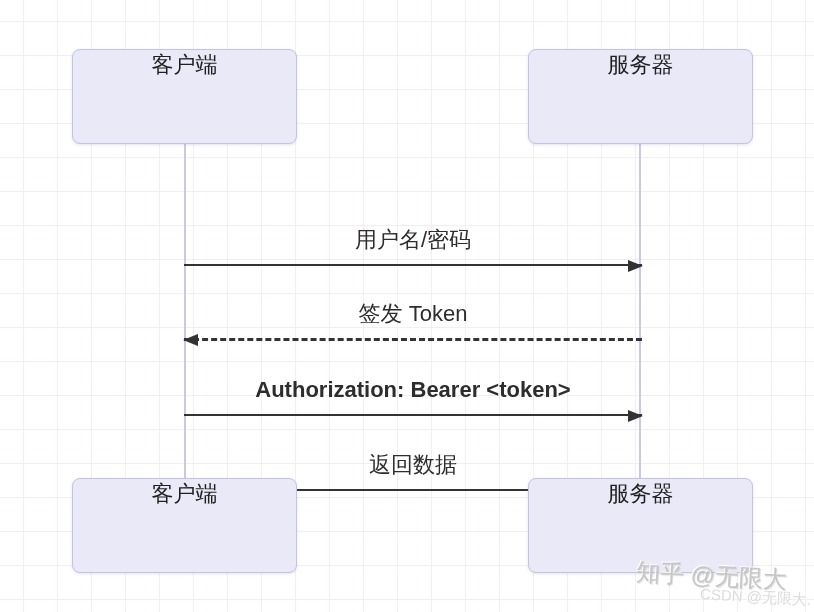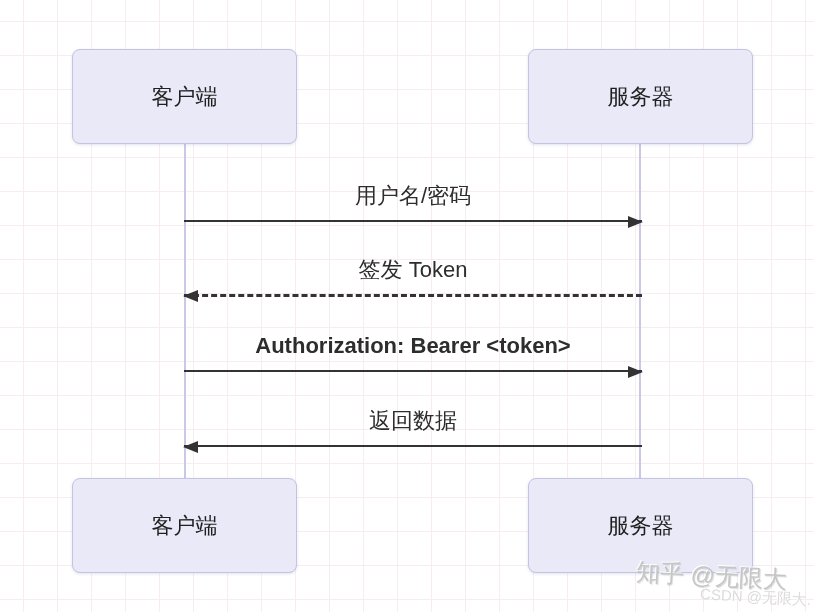--- a/index.html
+++ b/index.html
@@ -32,21 +32,21 @@
   }
   .actor {
     position: absolute;
     width: 225px;
     height: 95px;
     background: var(--actor-fill);
     border: 1.5px solid var(--actor-border);
     border-radius: 8px;
     box-shadow: 0 1px 3px rgba(140,140,190,0.25);
     display: flex;
-    align-items: center;
+    align-items: flex-start;
     justify-content: center;
     font-size: 22px;
     color: var(--text);
     z-index: 3;
   }
   .actor.client-top  { left: 72px;  top: 49px; }
   .actor.server-top  { left: 528px; top: 49px; }
   .actor.client-bot  { left: 72px;  top: 478px; }
   .actor.server-bot  { left: 528px; top: 478px; }
 
@@ -59,20 +59,21 @@
     z-index: 1;
   }
   .lifeline.client { left: 184px; }
   .lifeline.server { left: 639px; }
 
   .msg {
     position: absolute;
     left: 184px;
     width: 458px;
     z-index: 2;
+    margin-top: 44px;
   }
   .msg-1 { top: 180px; }
   .msg-2 { top: 254px; }
   .msg-3 { top: 330px; font-weight: bold; }
   .msg-4 { top: 405px; }
   .msg-label {
     height: 32px;
     line-height: 32px;
     text-align: center;
     font-size: 22px;

